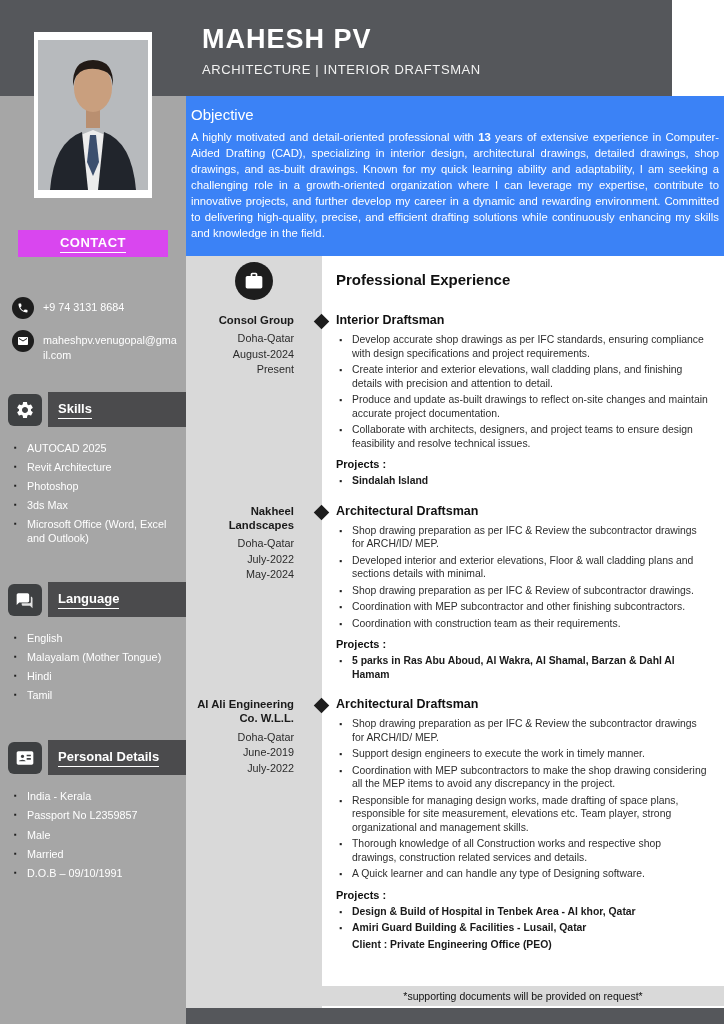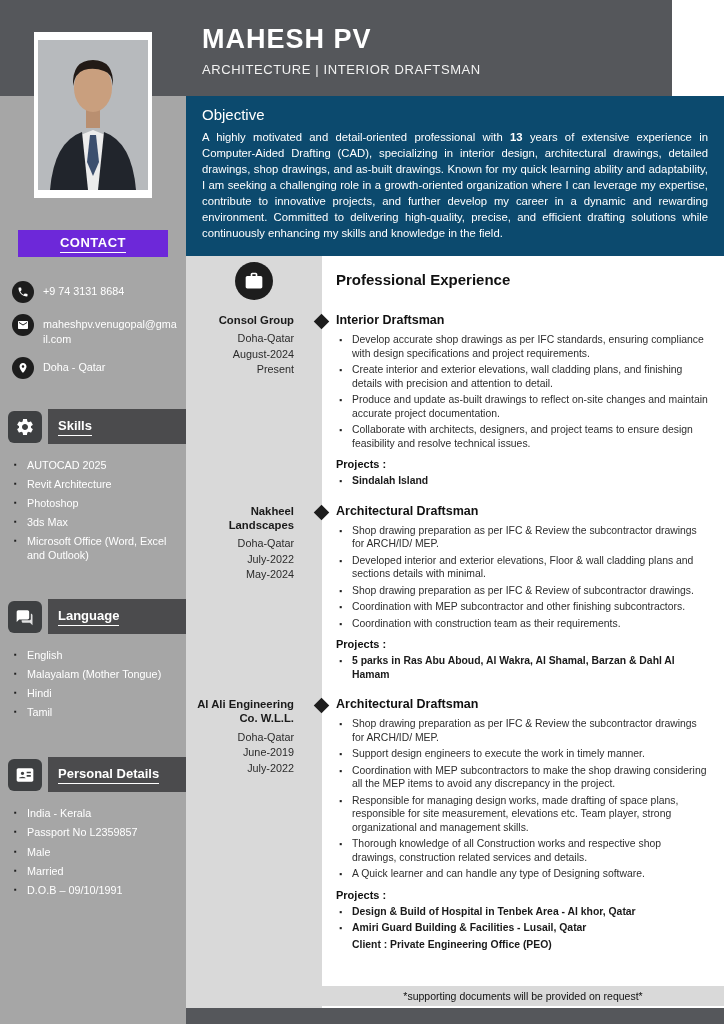--- a/index.html
+++ b/index.html
@@ -10,21 +10,21 @@
   
   .header { position: absolute; left: 0; top: 0; width: 672px; height: 96px; background: #55575b; color: #fff; padding: 24px 10px 0 202px; }
   .name { font-size: 27px; font-weight: bold; letter-spacing: 1px; }
   .role { font-size: 13px; letter-spacing: 0.6px; margin-top: 7px; color: #f2f2f2; }
 
   
   .sidebar { position: absolute; left: 0; top: 96px; width: 186px; height: 928px; background: #a6a6a6; }
   .photo { position: absolute; left: 34px; top: 32px; width: 118px; height: 166px; background: #fff; padding: 4px; z-index: 6; }
   .photo svg { width: 100%; height: 100%; display: block; }
 
-  .contact-bar { margin: 134px 18px 0 18px; height: 27px; background: #6d28d9; color: #fff; display: flex; align-items: center; justify-content: center; font-weight: bold; font-size: 13px; letter-spacing: 0.5px; }
+  .contact-bar { margin: 134px 18px 16px 18px; height: 27px; background: #d946ef; color: #fff; display: flex; align-items: center; justify-content: center; font-weight: bold; font-size: 13px; letter-spacing: 0.5px; }
   .contact-bar span { border-bottom: 1.5px solid #fff; padding-bottom: 2px; }
 
   .c-list { padding: 24px 8px 0 12px; }
   .c-row { display: flex; align-items: flex-start; margin-bottom: 11px; color: #fff; font-size: 10.8px; line-height: 1.35; }
   .c-ic { width: 22px; height: 22px; border-radius: 50%; background: #1d1d1d; flex: 0 0 22px; display: flex; align-items: center; justify-content: center; margin-right: 9px; }
   .c-ic svg { width: 12px; height: 12px; fill: #fff; }
   .c-txt { padding-top: 3px; overflow-wrap: anywhere; }
 
   .sec { display: flex; align-items: center; margin-left: 8px; }
   .sec-skills { margin-top: 30px; }
@@ -33,21 +33,21 @@
   .sec-icon { width: 34px; height: 32px; background: #3e4042; border-radius: 6px; display: flex; align-items: center; justify-content: center; flex: 0 0 34px; }
   .sec-icon svg { width: 20px; height: 20px; fill: #fff; }
   .sec-bar { flex: 1; background: #4b4b4d; height: 35px; margin-left: 6px; color: #fff; font-weight: bold; font-size: 13px; display: flex; align-items: center; padding-left: 10px; }
   .sec-bar span { border-bottom: 1.5px solid #fff; padding-bottom: 2px; }
 
   .side-list { padding: 14px 6px 0 14px; color: #fff; font-size: 10.8px; }
   .side-item { display: flex; margin-bottom: 5px; line-height: 1.3; }
   .side-item .m { flex: 0 0 13px; font-size: 8px; color: #1f1f1f; padding-top: 2px; }
 
   
-  .objective { position: absolute; left: 186px; top: 96px; width: 538px; height: 160px; background: #0c4a6e; color: #fff; padding: 10px 16px; }
+  .objective { position: absolute; left: 186px; top: 96px; width: 538px; height: 160px; background: #3b82f6; color: #fff; padding: 10px 5px; }
   .obj-h { font-size: 15px; font-weight: normal; margin-bottom: 6px; }
   .obj-p { font-size: 11.3px; line-height: 1.42; text-align: justify; }
 
   
   .content { position: absolute; left: 186px; top: 256px; width: 538px; bottom: 16px; }
   .timeline-bg { position: absolute; left: 0; top: 0; bottom: 0; width: 136px; background: #d9d9d9; }
   .row { position: relative; display: flex; z-index: 1; justify-content: center; }
   .cell-l { flex: 0 0 136px; width: 136px; padding: 0 28px 0 4px; text-align: right; }
   .cell-r { flex: 1; padding: 0 16px 0 14px; position: relative; }
 
@@ -110,28 +110,20 @@
         <span class="c-txt">+9 74 3131 8684</span>
       </div>
       <div class="c-row">
         <span class="c-ic">
           <svg viewBox="0 0 24 24">
               <path d="M20 4H4c-1.1 0-2 .9-2 2v12c0 1.1.9 2 2 2h16c1.1 0 2-.9 2-2V6c0-1.1-.9-2-2-2zm0 4l-8 5-8-5V6l8 5 8-5v2z"></path>
             </svg>
         </span>
         <span class="c-txt">maheshpv.venugopal@gmail.com</span>
       </div>
-      <div class="c-row">
-        <span class="c-ic">
-          <svg viewBox="0 0 24 24">
-              <path d="M12 2C8.13 2 5 5.13 5 9c0 5.25 7 13 7 13s7-7.75 7-13c0-3.87-3.13-7-7-7zm0 9.5c-1.38 0-2.5-1.12-2.5-2.5s1.12-2.5 2.5-2.5 2.5 1.12 2.5 2.5-1.12 2.5-2.5 2.5z"></path>
-            </svg>
-        </span>
-        <span class="c-txt">Doha - Qatar</span>
-      </div>
     </div>
 
     <div class="sec sec-skills">
       <div class="sec-icon">
         <svg viewBox="0 0 24 24">
             <path d="M19.14 12.94c.04-.3.06-.61.06-.94 0-.32-.02-.64-.07-.94l2.03-1.58c.18-.14.23-.41.12-.61l-1.92-3.32c-.12-.22-.37-.29-.59-.22l-2.39.96c-.5-.38-1.03-.7-1.62-.94l-.36-2.54c-.04-.24-.24-.41-.48-.41h-3.84c-.24 0-.43.17-.47.41l-.36 2.54c-.59.24-1.13.57-1.62.94l-2.39-.96c-.22-.08-.47 0-.59.22L2.74 8.87c-.12.21-.08.47.12.61l2.03 1.58c-.05.3-.09.63-.09.94s.02.64.07.94l-2.03 1.58c-.18.14-.23.41-.12.61l1.92 3.32c.12.22.37.29.59.22l2.39-.96c.5.38 1.03.7 1.62.94l.36 2.54c.05.24.24.41.48.41h3.84c.24 0 .44-.17.47-.41l.36-2.54c.59-.24 1.13-.56 1.62-.94l2.39.96c.22.08.47 0 .59-.22l1.92-3.32c.12-.22.07-.47-.12-.61l-2.01-1.58zM12 15.6c-1.98 0-3.6-1.62-3.6-3.6s1.62-3.6 3.6-3.6 3.6 1.62 3.6 3.6-1.62 3.6-3.6 3.6z"></path>
           </svg>
       </div>
       <div class="sec-bar">
         <span>Skills</span>

